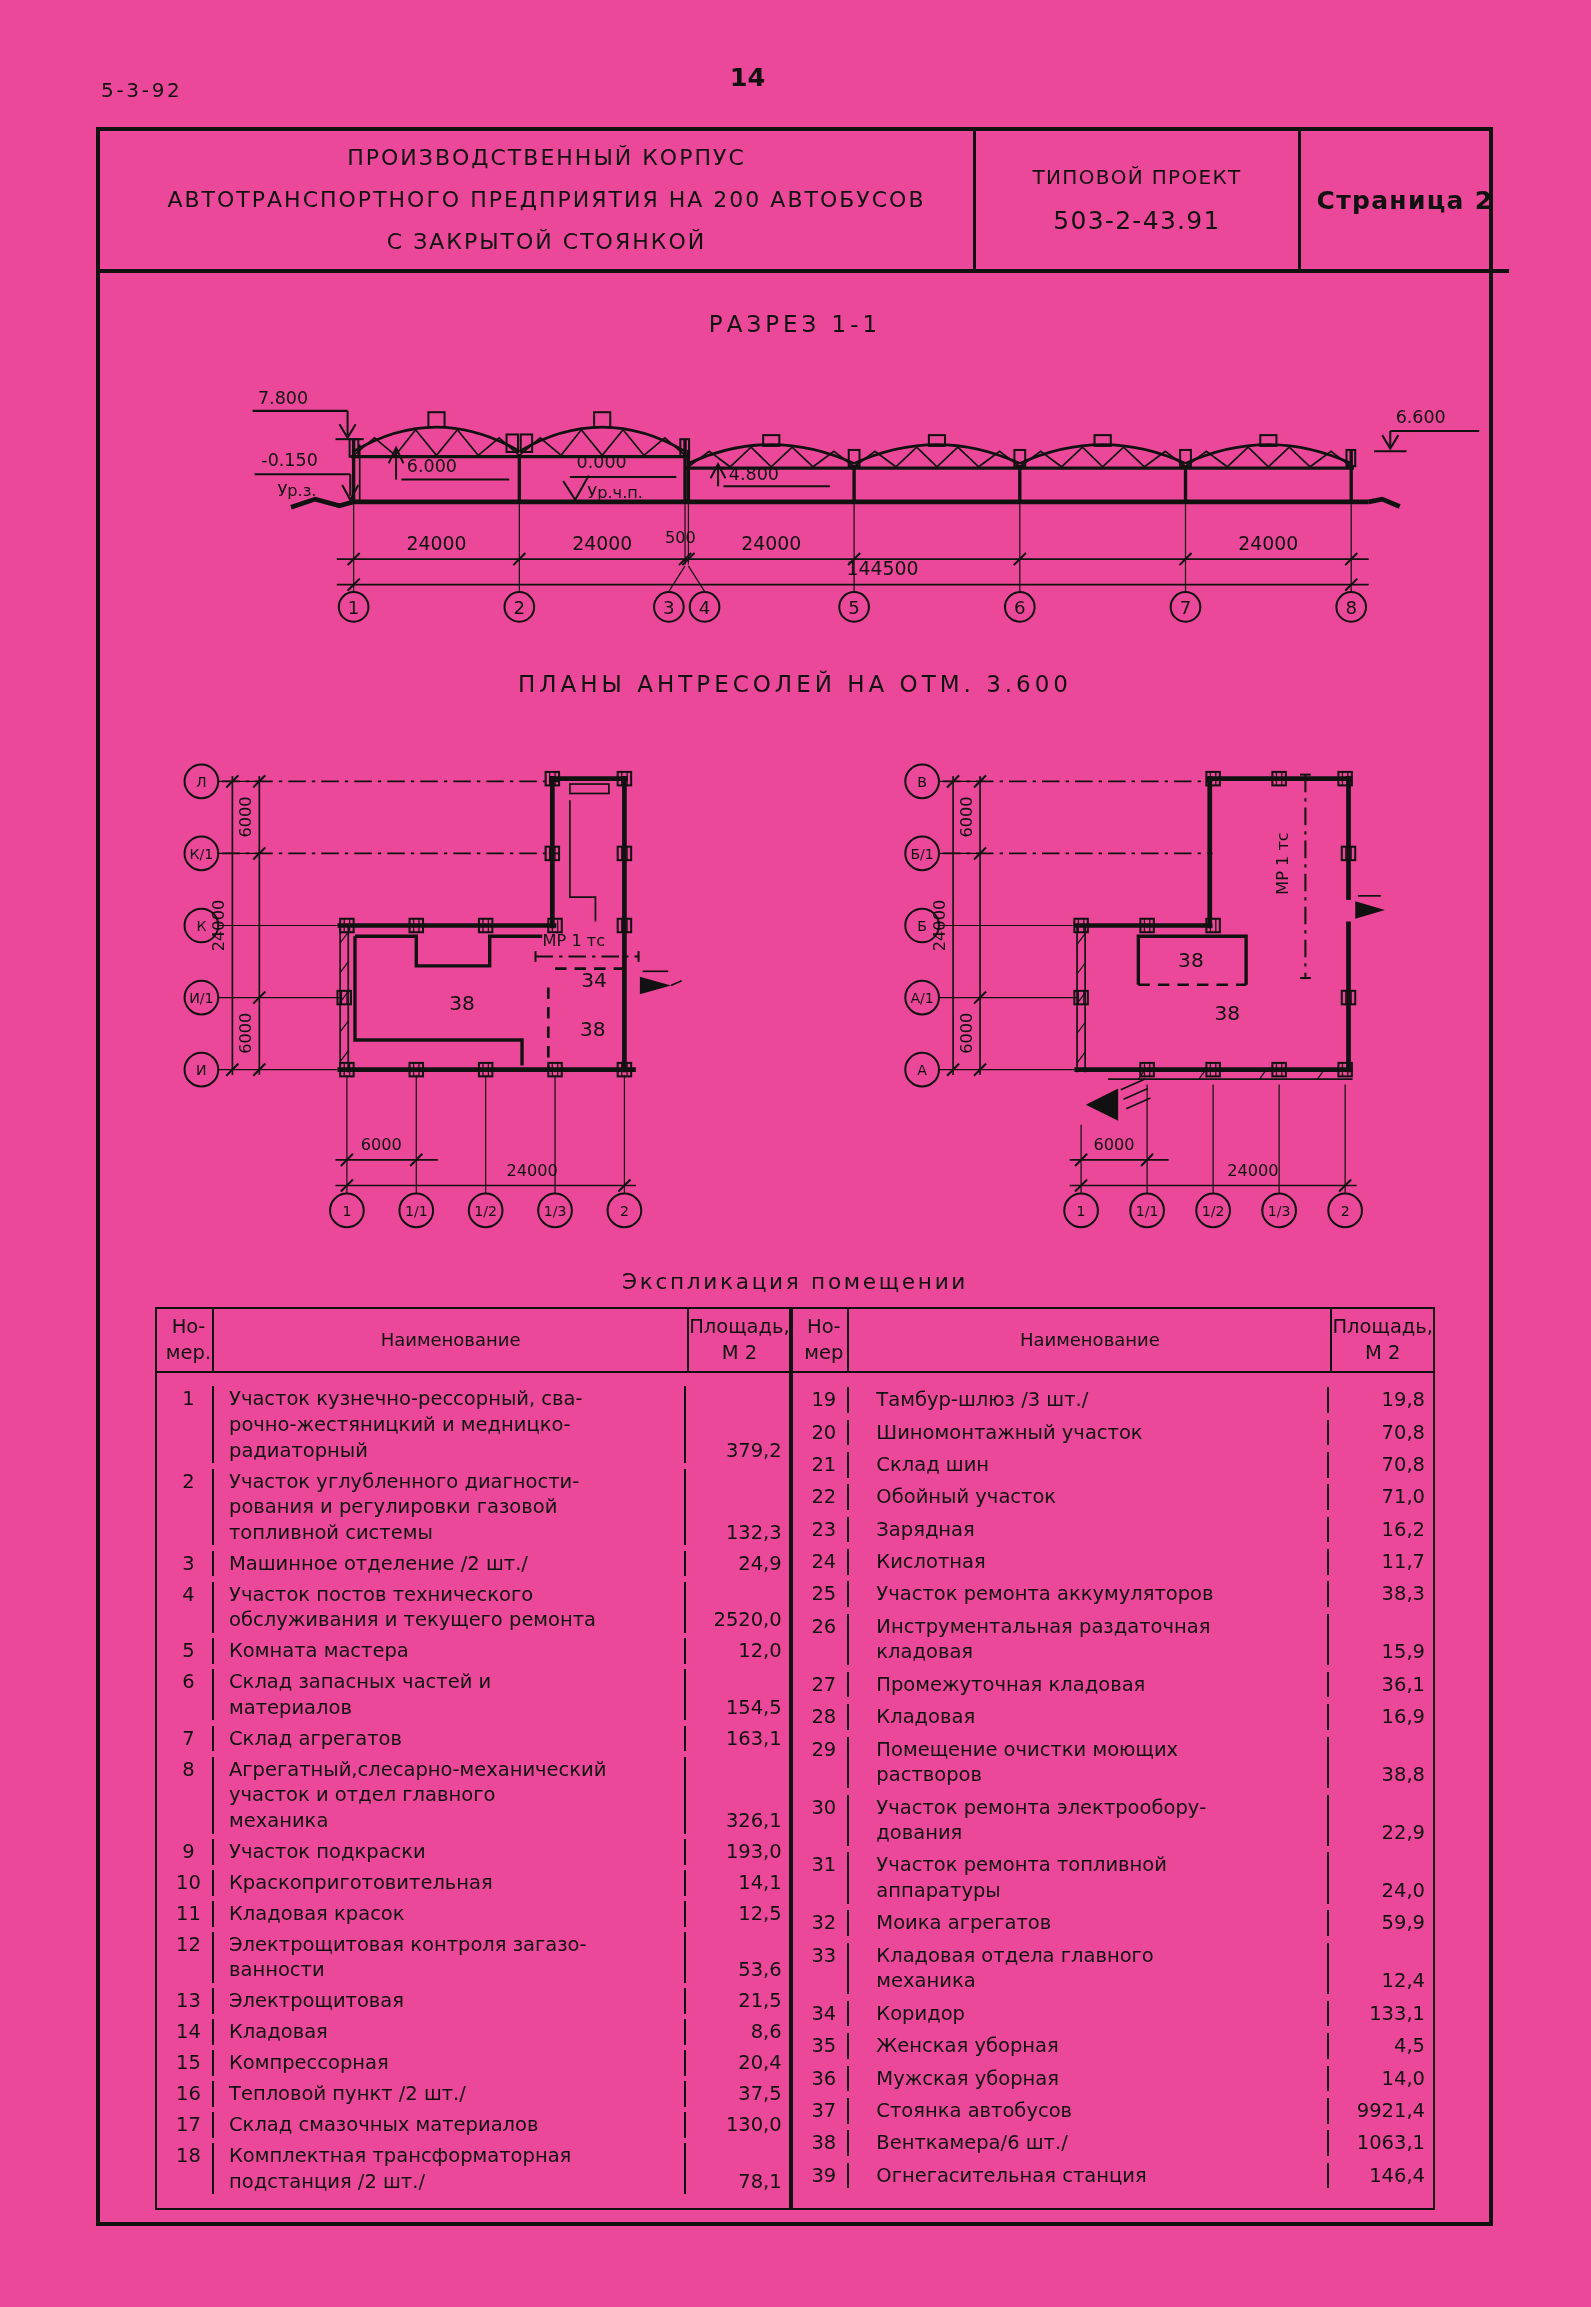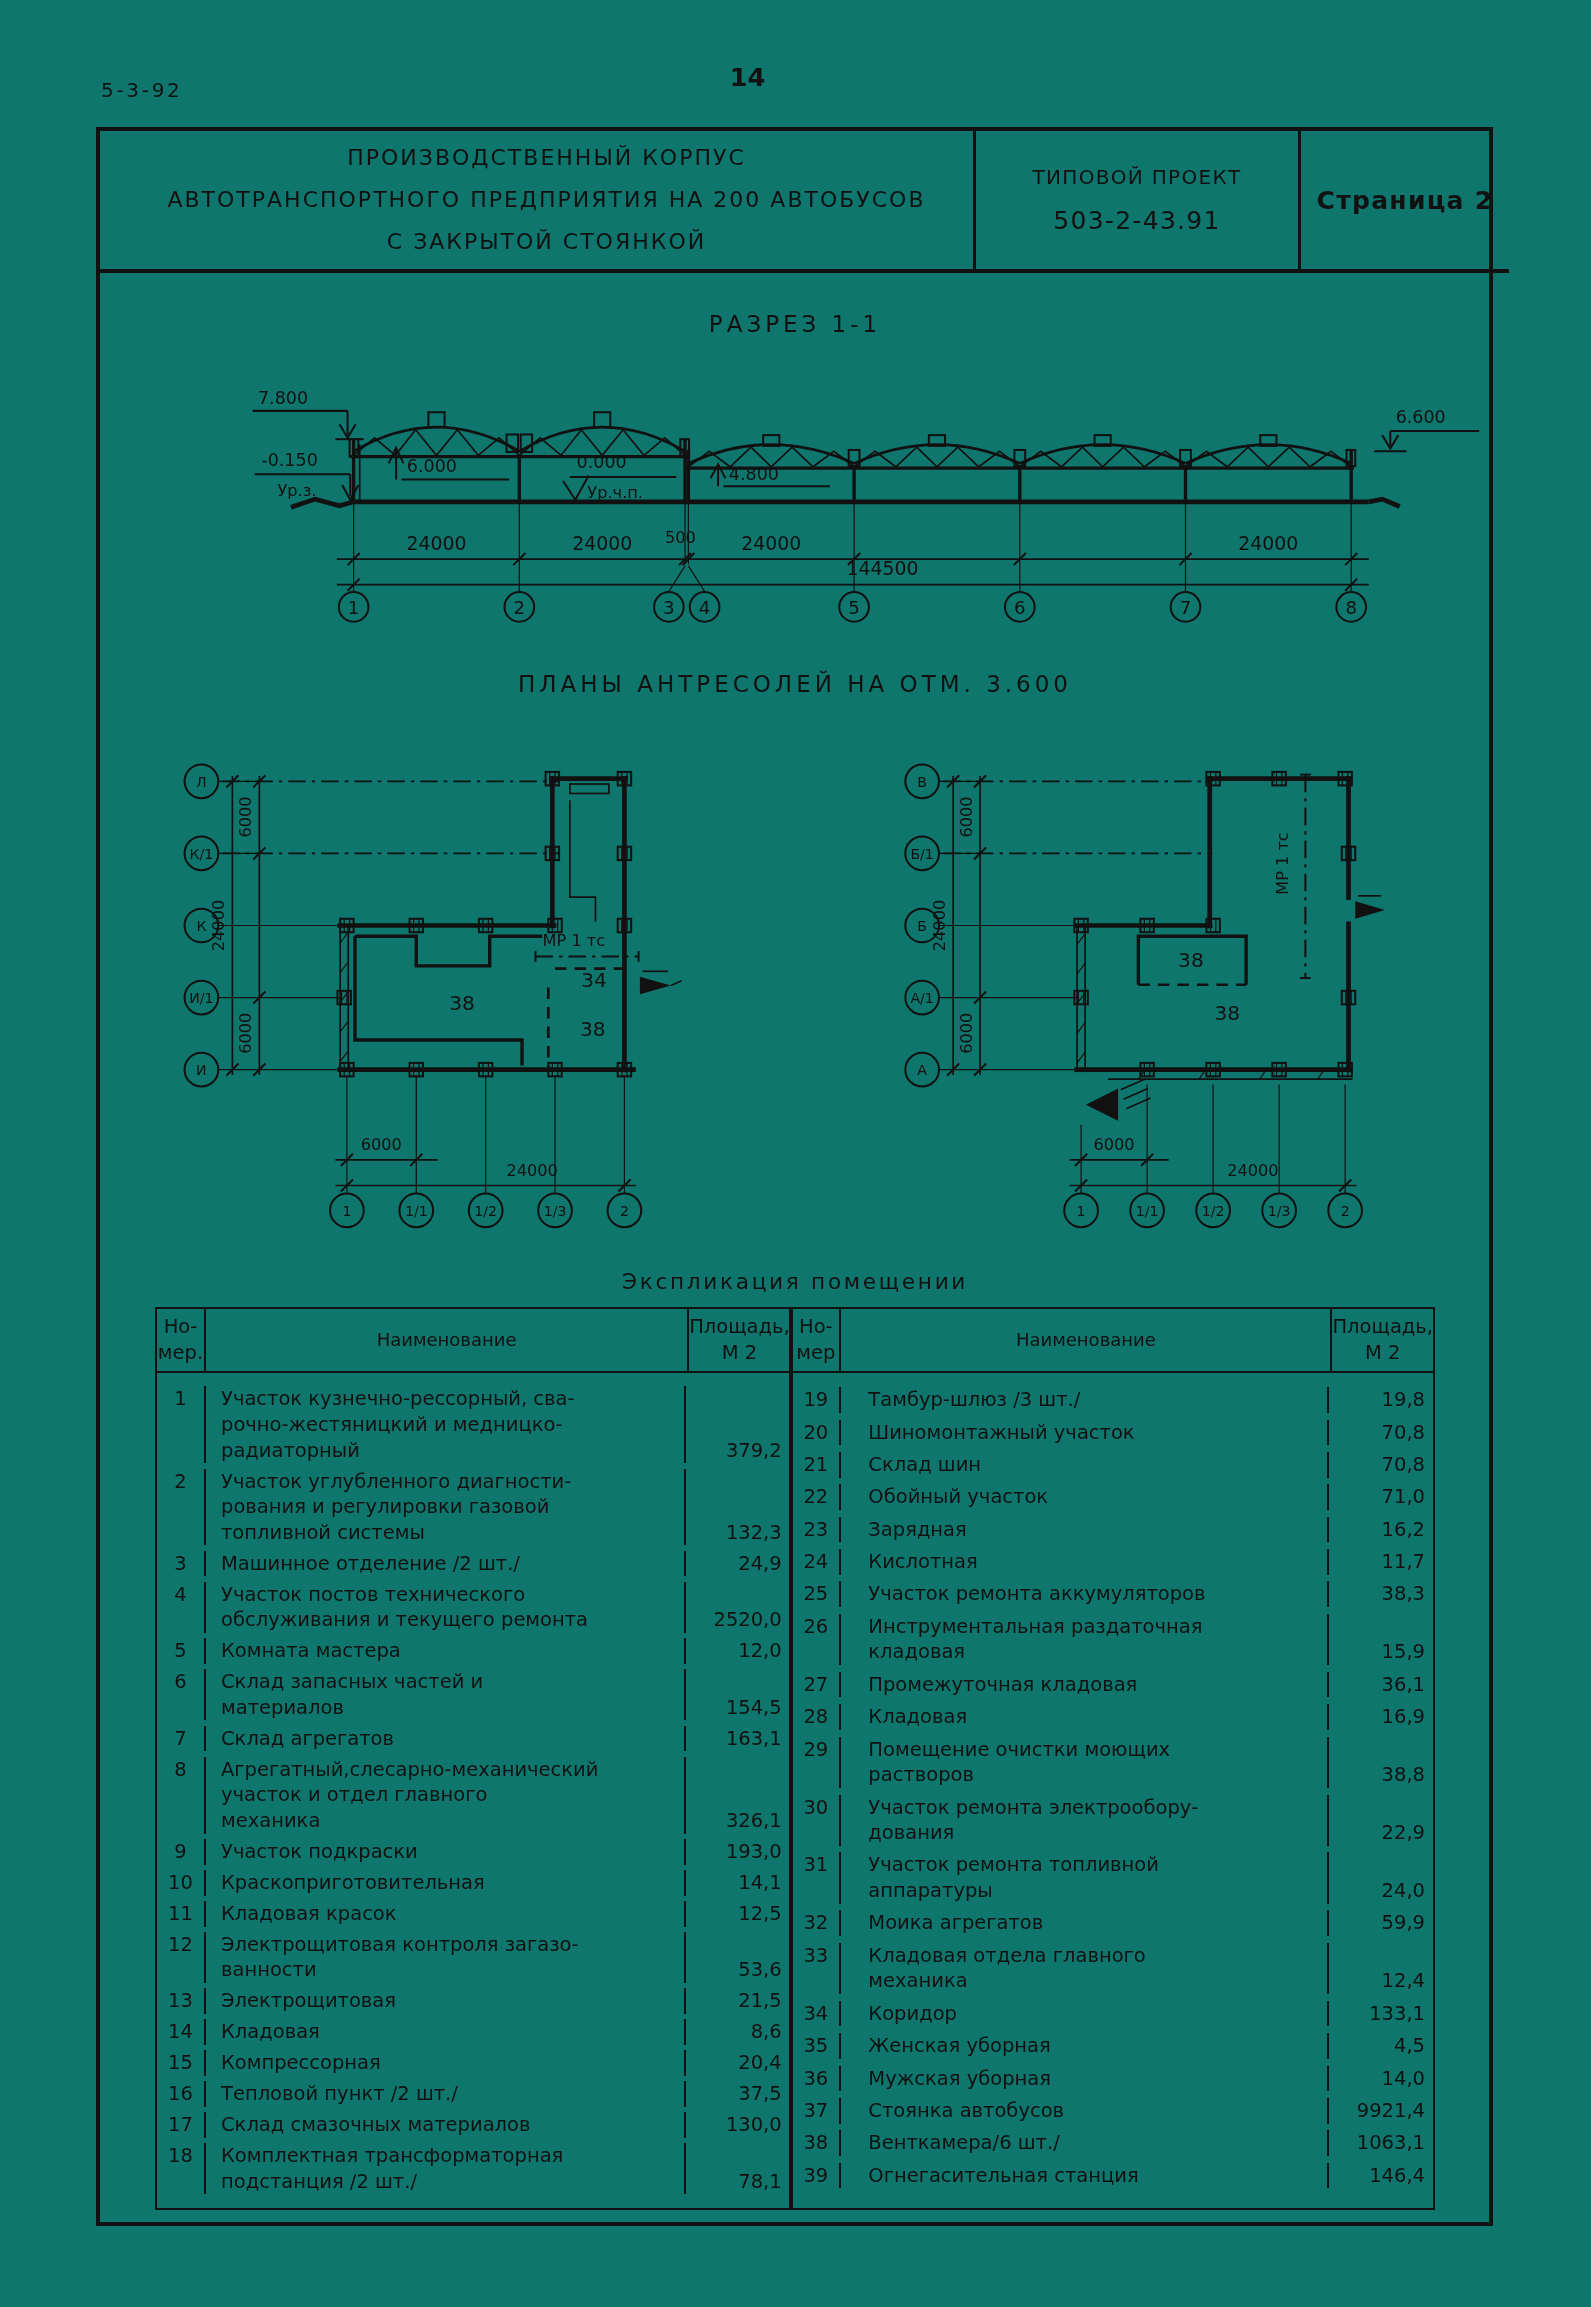--- a/index.html
+++ b/index.html
@@ -1,18 +1,18 @@
 <!DOCTYPE html>
 <html style="font-size:10.8px"><head>
 <meta charset="utf-8">
 <style>
   html,body{margin:0;padding:0;background:#e8e8e4;}
   .page{
     position:relative;width:1591px;height:2307px;margin:0 auto;
-    background:#0f766e;color:#111;
+    background:#ec4899;color:#111;
     font-family:"DejaVu Sans",sans-serif;
     overflow:hidden;
   }
   .t{position:absolute;white-space:pre-line;}
   
   .doc-code{left:101px;top:78px;font-size:20px;letter-spacing:2.7px;}
   .page-num{left:687px;top:62px;width:121px;text-align:center;font-size:25.6px;font-weight:bold;}
   
   .frame{
     position:absolute;left:96px;top:127px;width:1389px;height:2091px;
@@ -50,21 +50,21 @@
   .expl-table{position:absolute;left:155px;top:1307px;width:1280px;height:903px;display:flex;}
   .half{display:flex;flex-direction:column;border:2.7px solid #111;}
   .half-left{width:636px;border-right:3.4px solid #111;}
   .half-right{width:644px;border-left:3.4px solid #111;margin-left:-3.4px;}
   .thead{display:flex;height:62px;border-bottom:2.7px solid #111;align-items:stretch;}
   .th{display:flex;align-items:center;justify-content:center;text-align:center;
       font-size:18px;line-height:21.6px;white-space:pre-line;}
   .tbody{flex:1;display:flex;flex-direction:column;padding-top:10.8px;overflow:hidden;}
   .row{display:flex;padding:2.7px 0;}
   .half-right .row{padding:3.4px 0;gap:12px;}
-  .c-num{flex:0 0 47px;text-align:center;font-size:19.5px;line-height:25.6px;border-right:2px solid #111;}
+  .c-num{flex:0 0 47px;text-align:center;font-size:19.5px;line-height:25.6px;border-right:2px solid #111;padding-left:8px;}
   .thead .c-num{border-right:2px solid #111;}
   .c-name{flex:1;padding:0 8px 0 15px;font-size:19.5px;line-height:25.6px;white-space:pre-line;}
   .c-area{flex:0 0 93px;border-left:2px solid #111;display:flex;align-items:flex-end;
           justify-content:flex-end;padding:0 8px 0 2.7px;font-size:19.5px;line-height:25.6px;}
   .tbody .c-num,.tbody .c-area{border-color:#111;}
 </style>
 </head>
 <body>
 
 <div class="page">

